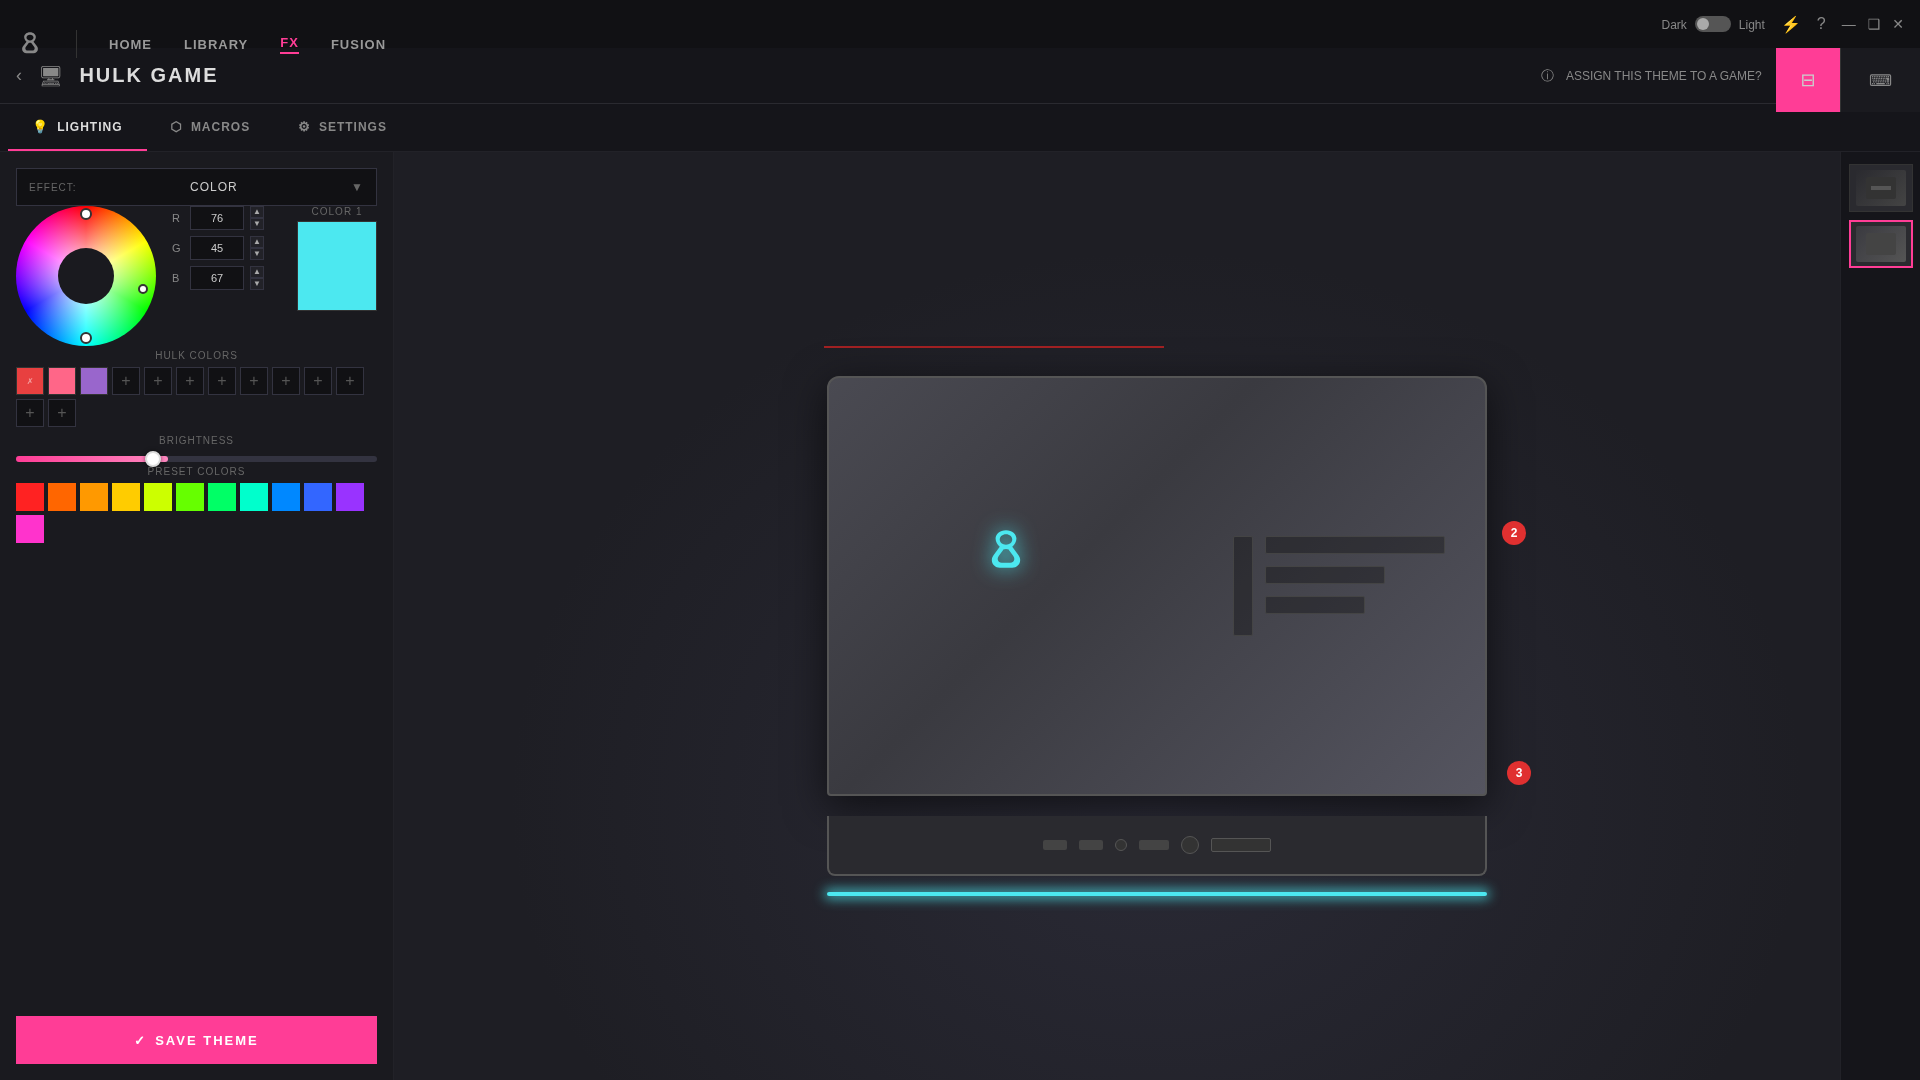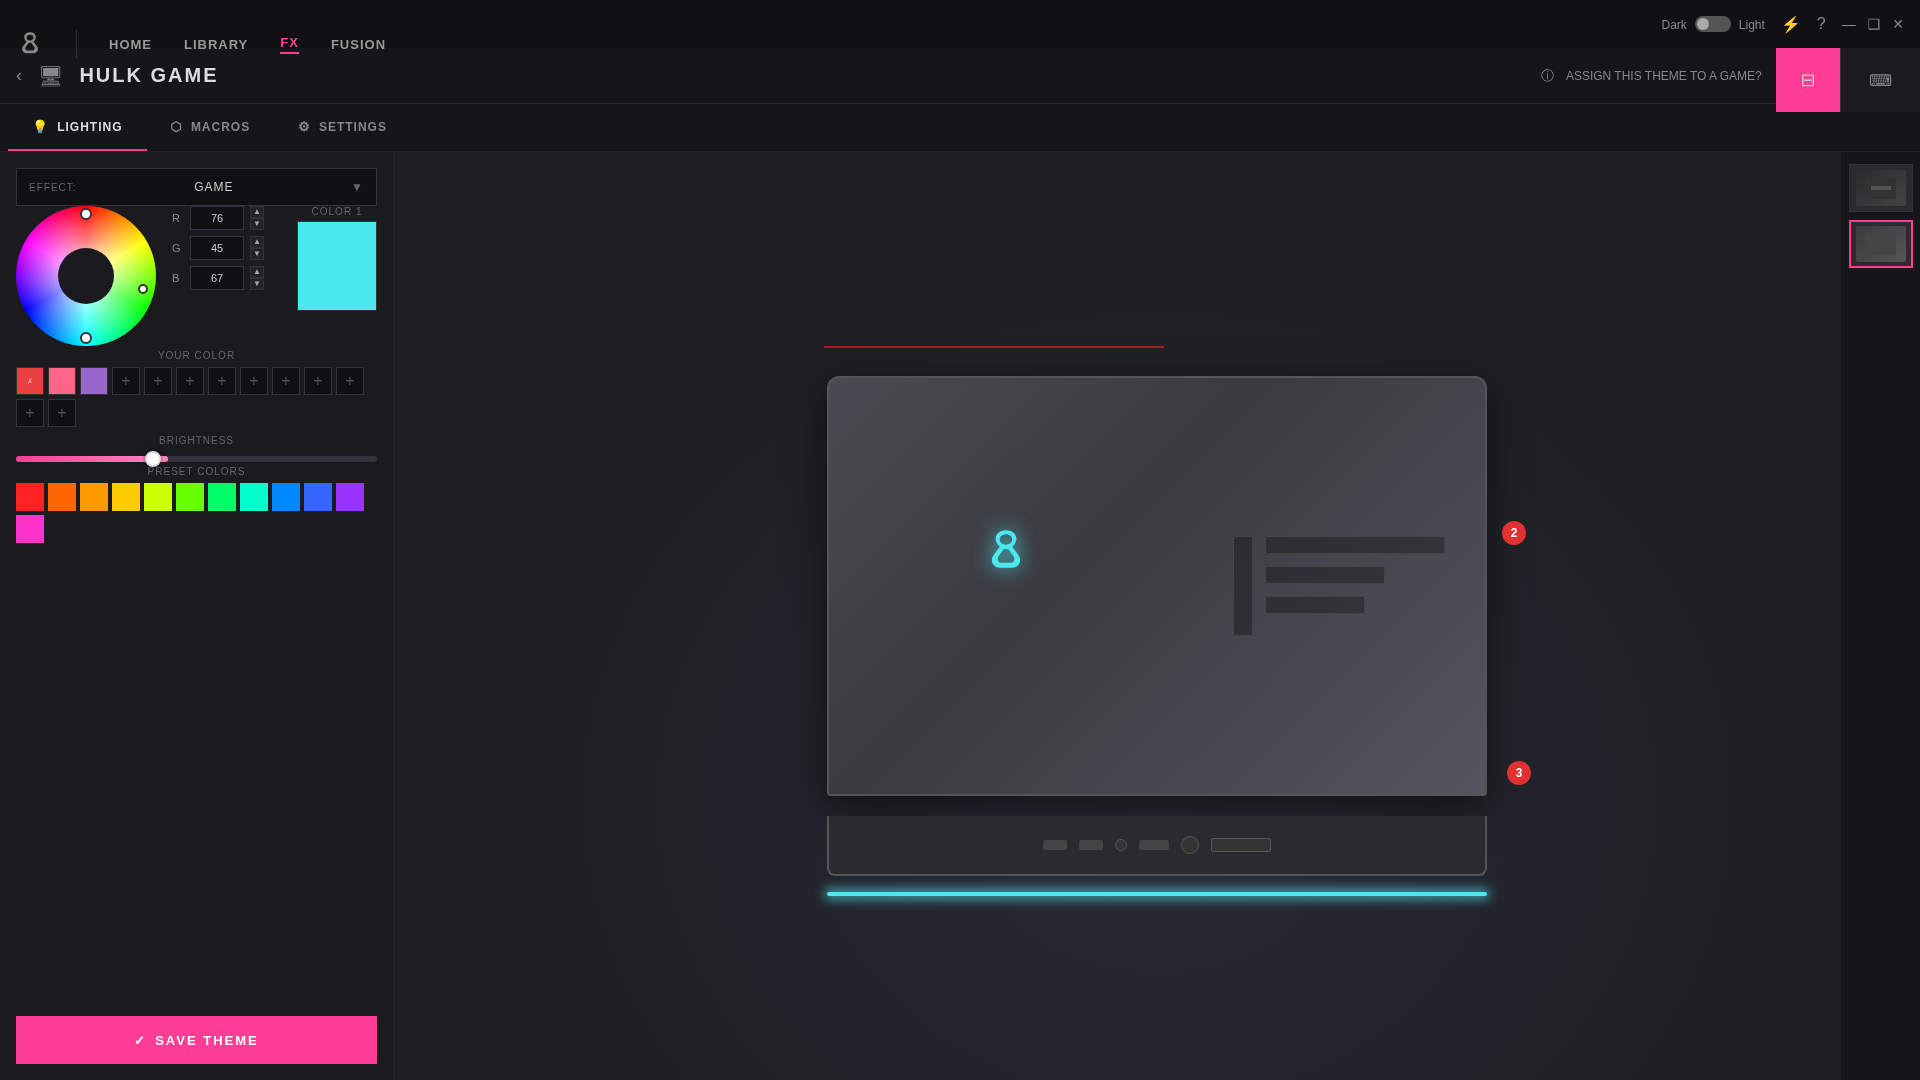--- a/index.html
+++ b/index.html
@@ -705,21 +705,21 @@
     <span>SETTINGS</span>
   </div>
 </div>
 
 <div class="main-layout">
 
   <div class="left-panel">
 
     <div class="effect-select">
       <span class="effect-label">EFFECT:</span>
-      <span class="effect-value">GAME</span>
+      <span class="effect-value">COLOR</span>
       <span style="color: #666; font-size: 12px;">▼</span>
     </div>
 
     <div class="color-picker-row">
 
       <div class="color-wheel-container">
         <div class="color-wheel">
           <div class="wheel-inner"></div>
           <div class="wheel-thumb-top"></div>
           <div class="wheel-thumb-bottom"></div>
@@ -754,21 +754,21 @@
         </div>
       </div>
 
       <div class="color1-container">
         <span class="color1-label">COLOR 1</span>
         <div class="color1-preview"></div>
       </div>
     </div>
 
     <div>
-      <div class="section-label">YOUR COLOR</div>
+      <div class="section-label">HULK COLORS</div>
       <div class="color-swatches" style="margin-top: 6px; flex-wrap: wrap;">
         <div class="swatch" style="background: #e84040; position: relative;">
           <div style="position:absolute; inset:0; display:flex; align-items:center; justify-content:center; font-size:8px; color:rgba(255,255,255,0.5);">✗</div>
         </div>
         <div class="swatch" style="background: #ff6688;"></div>
         <div class="swatch" style="background: #9966cc;"></div>
         <div class="swatch-add">+</div>
         <div class="swatch-add">+</div>
         <div class="swatch-add">+</div>
         <div class="swatch-add">+</div>

